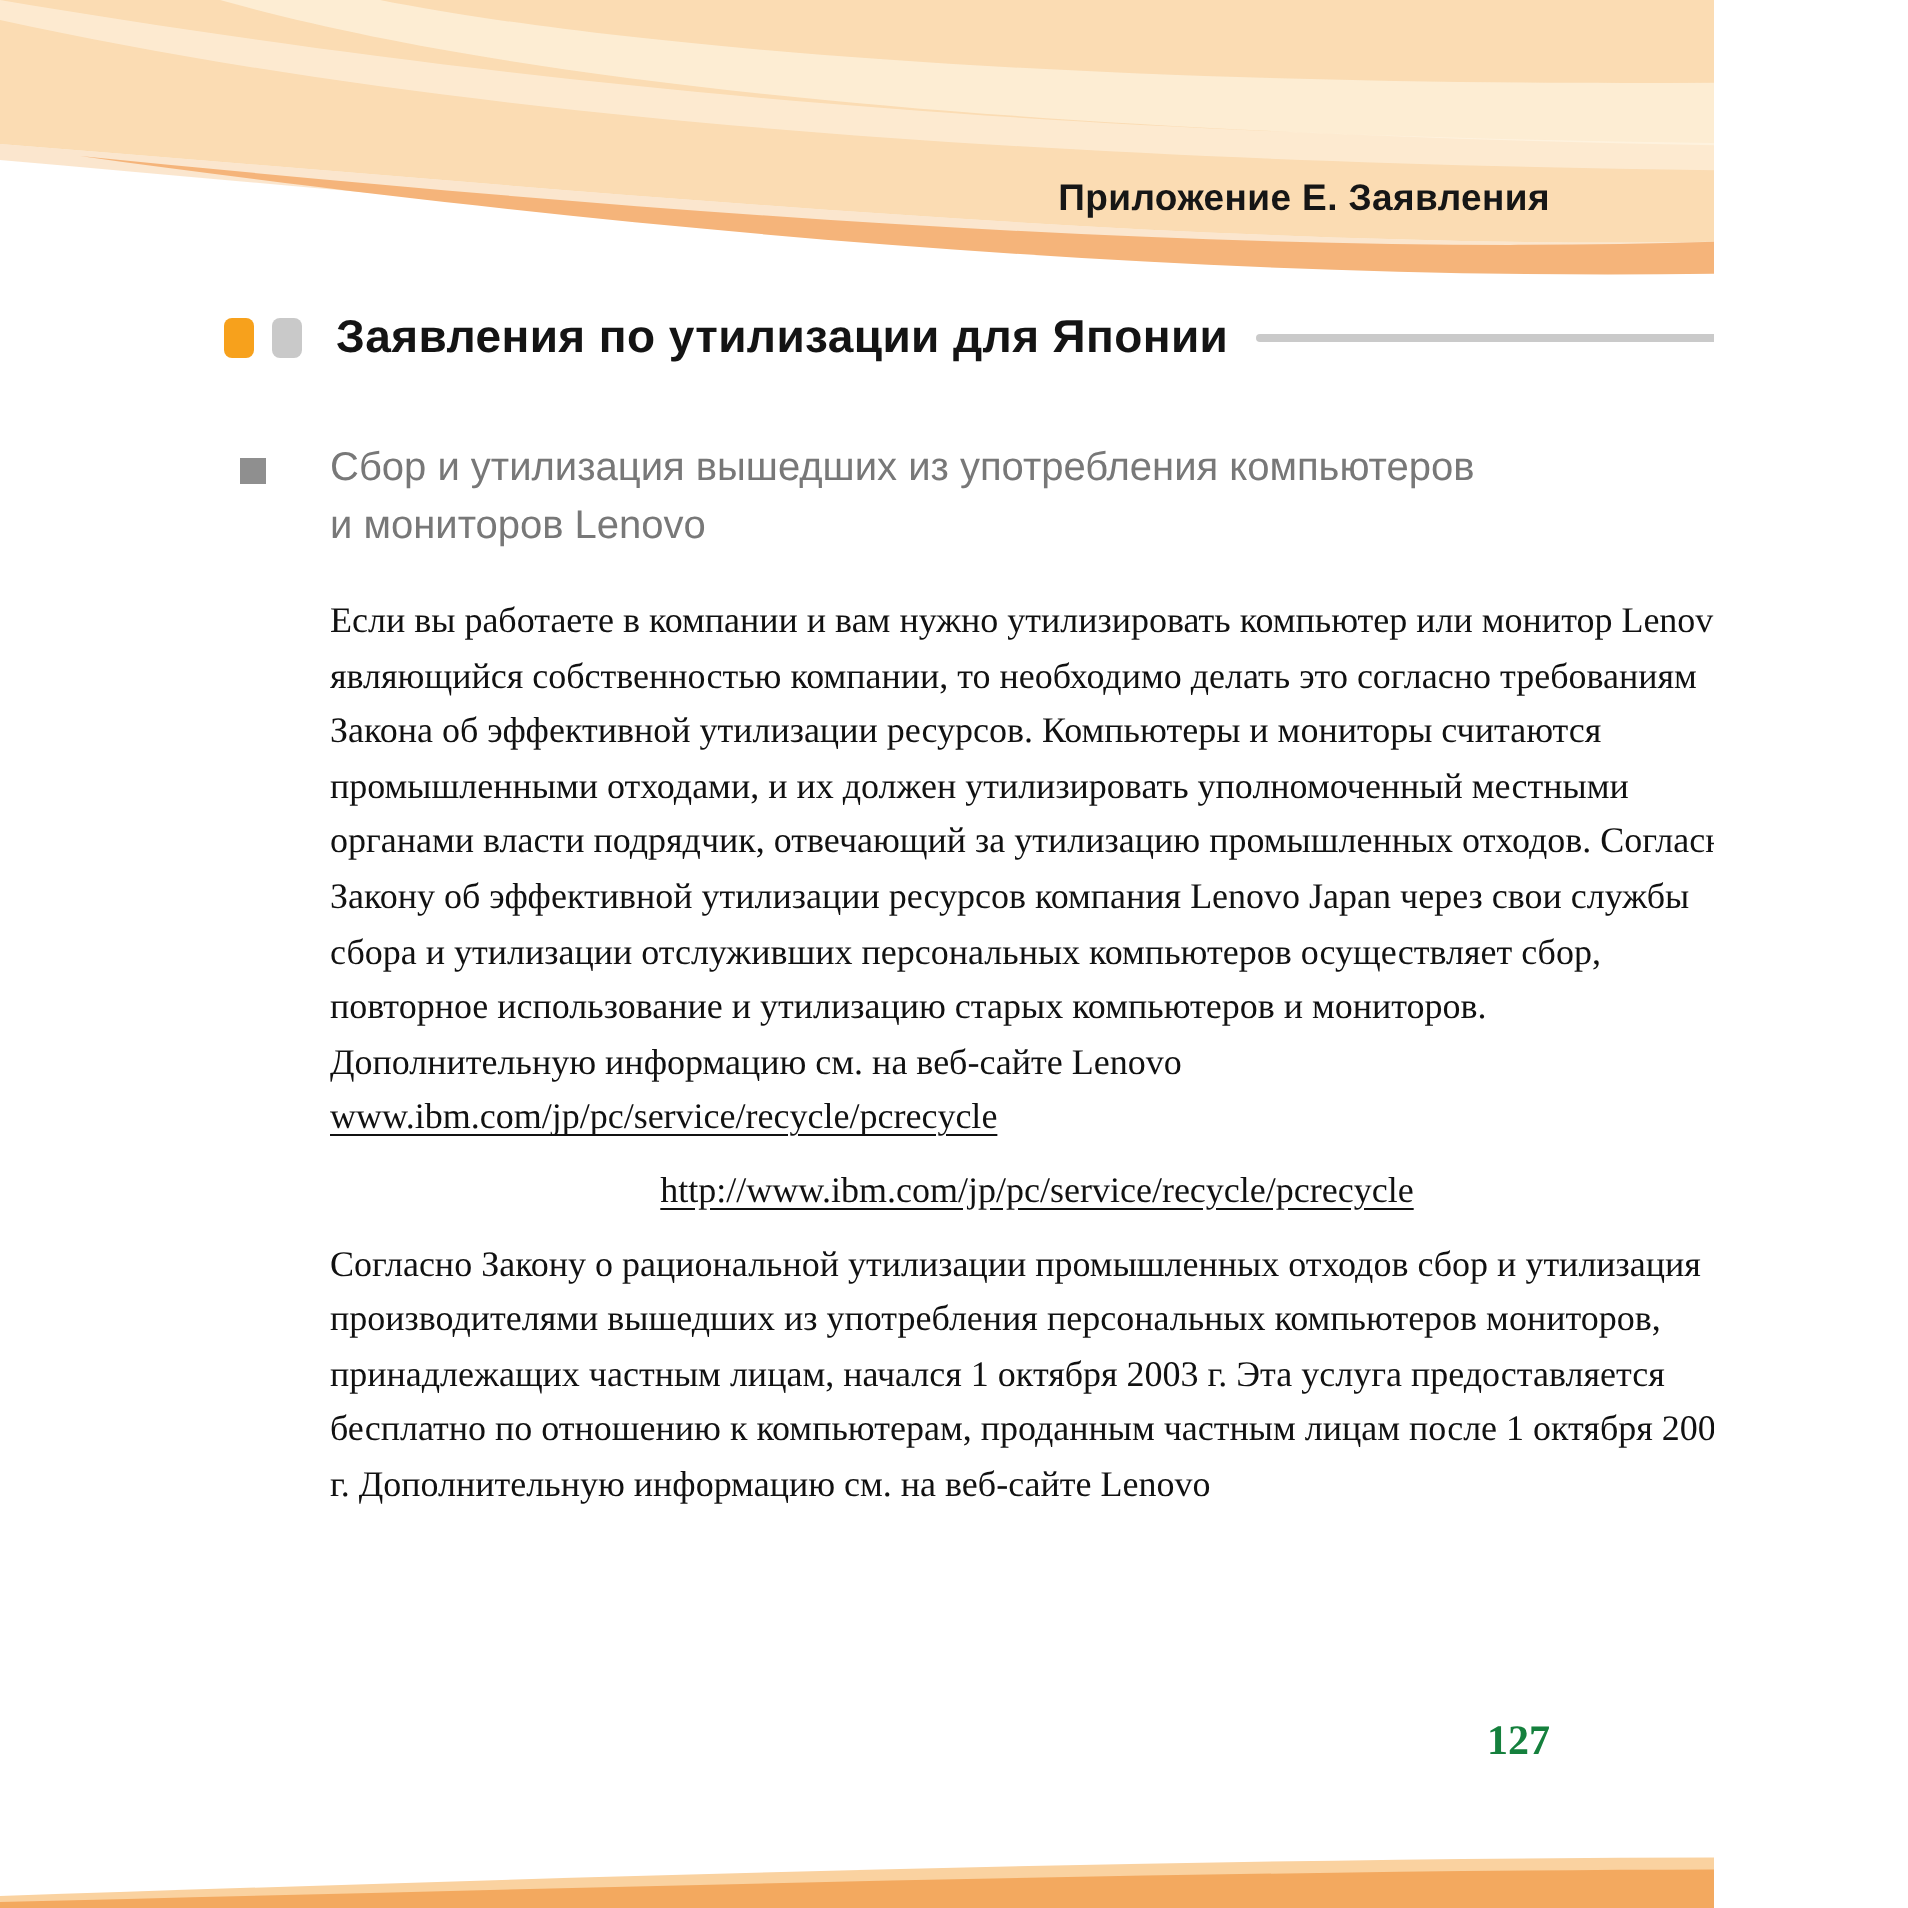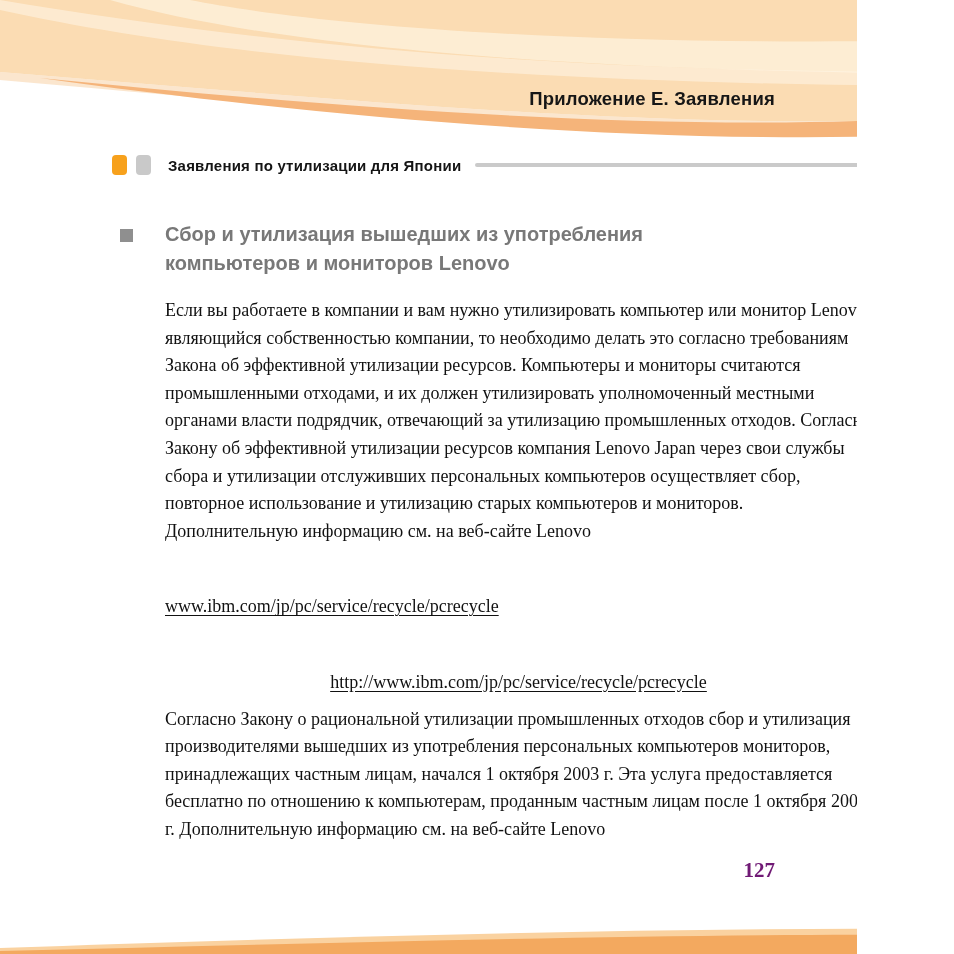--- a/index.html
+++ b/index.html
@@ -23,42 +23,42 @@
   
   .breadcrumb{
     position:absolute;top:88px;right:82px;
     font-size:18.5px;font-weight:bold;color:#161616;letter-spacing:.2px;
   }
   
   .title-row{position:absolute;top:155px;left:112px;display:flex;align-items:center;width:760px;}
   .sq{width:15px;height:20px;border-radius:4px;flex:0 0 auto;}
   .sq-orange{background:var(--accent_orange,#F7A11C);margin-right:9px;}
   .sq-gray{background:var(--square_gray,#C9C9C9);margin-right:17px;}
-  .page-title{font-size:15px;font-weight:bold;color:#141414;white-space:nowrap;letter-spacing:.2px;}
+  .page-title{font-size:23px;font-weight:bold;color:#141414;white-space:nowrap;letter-spacing:.2px;}
   .title-rule{flex:1 1 auto;height:4px;background:var(--rule_gray,#CACACA);margin-left:14px;border-radius:2px;}
   
   .section-bullet{position:absolute;top:229px;left:120px;width:13px;height:13px;background:var(--bullet_gray,#8F8F8F);}
   .section-heading{
     position:absolute;top:220px;left:165px;width:575px;
-    font-size:20px;font-weight:bold;line-height:29px;color:var(--heading_gray,#787878);
+    font-size:20px;font-weight:normal;line-height:29px;color:var(--heading_gray,#787878);
   }
   
   .body-col{
     position:absolute;top:297px;left:165px;width:707px;
     font-family:"Liberation Serif","DejaVu Serif",serif;
     font-size:18px;line-height:27.6px;color:#111;
   }
   .para{margin:0 0 9px 0;}
-  .doclink{display:block;text-decoration:underline;text-underline-offset:3px;color:#111;cursor:pointer;margin-top:48px;}
+  .doclink{display:block;text-decoration:underline;text-underline-offset:3px;color:#111;cursor:pointer;}
   .doclink-line{margin:0 0 9px 0;text-align:center;}
   
   .page-number{
     position:absolute;top:858px;right:82px;
     font-family:"Liberation Serif","DejaVu Serif",serif;
-    font-size:21px;font-weight:bold;color:#701a75;
+    font-size:21px;font-weight:bold;color:#15803d;
   }
 </style>
 </head>
 <body>
 
 <div class="page">
 
   <div class="top-swoosh">
     <svg viewBox="0 0 954 140" preserveAspectRatio="none" aria-hidden="true">
       <path class="sw-peach" d="M0,0 H954 V118 C660,132 330,98 0,72 Z"></path>

